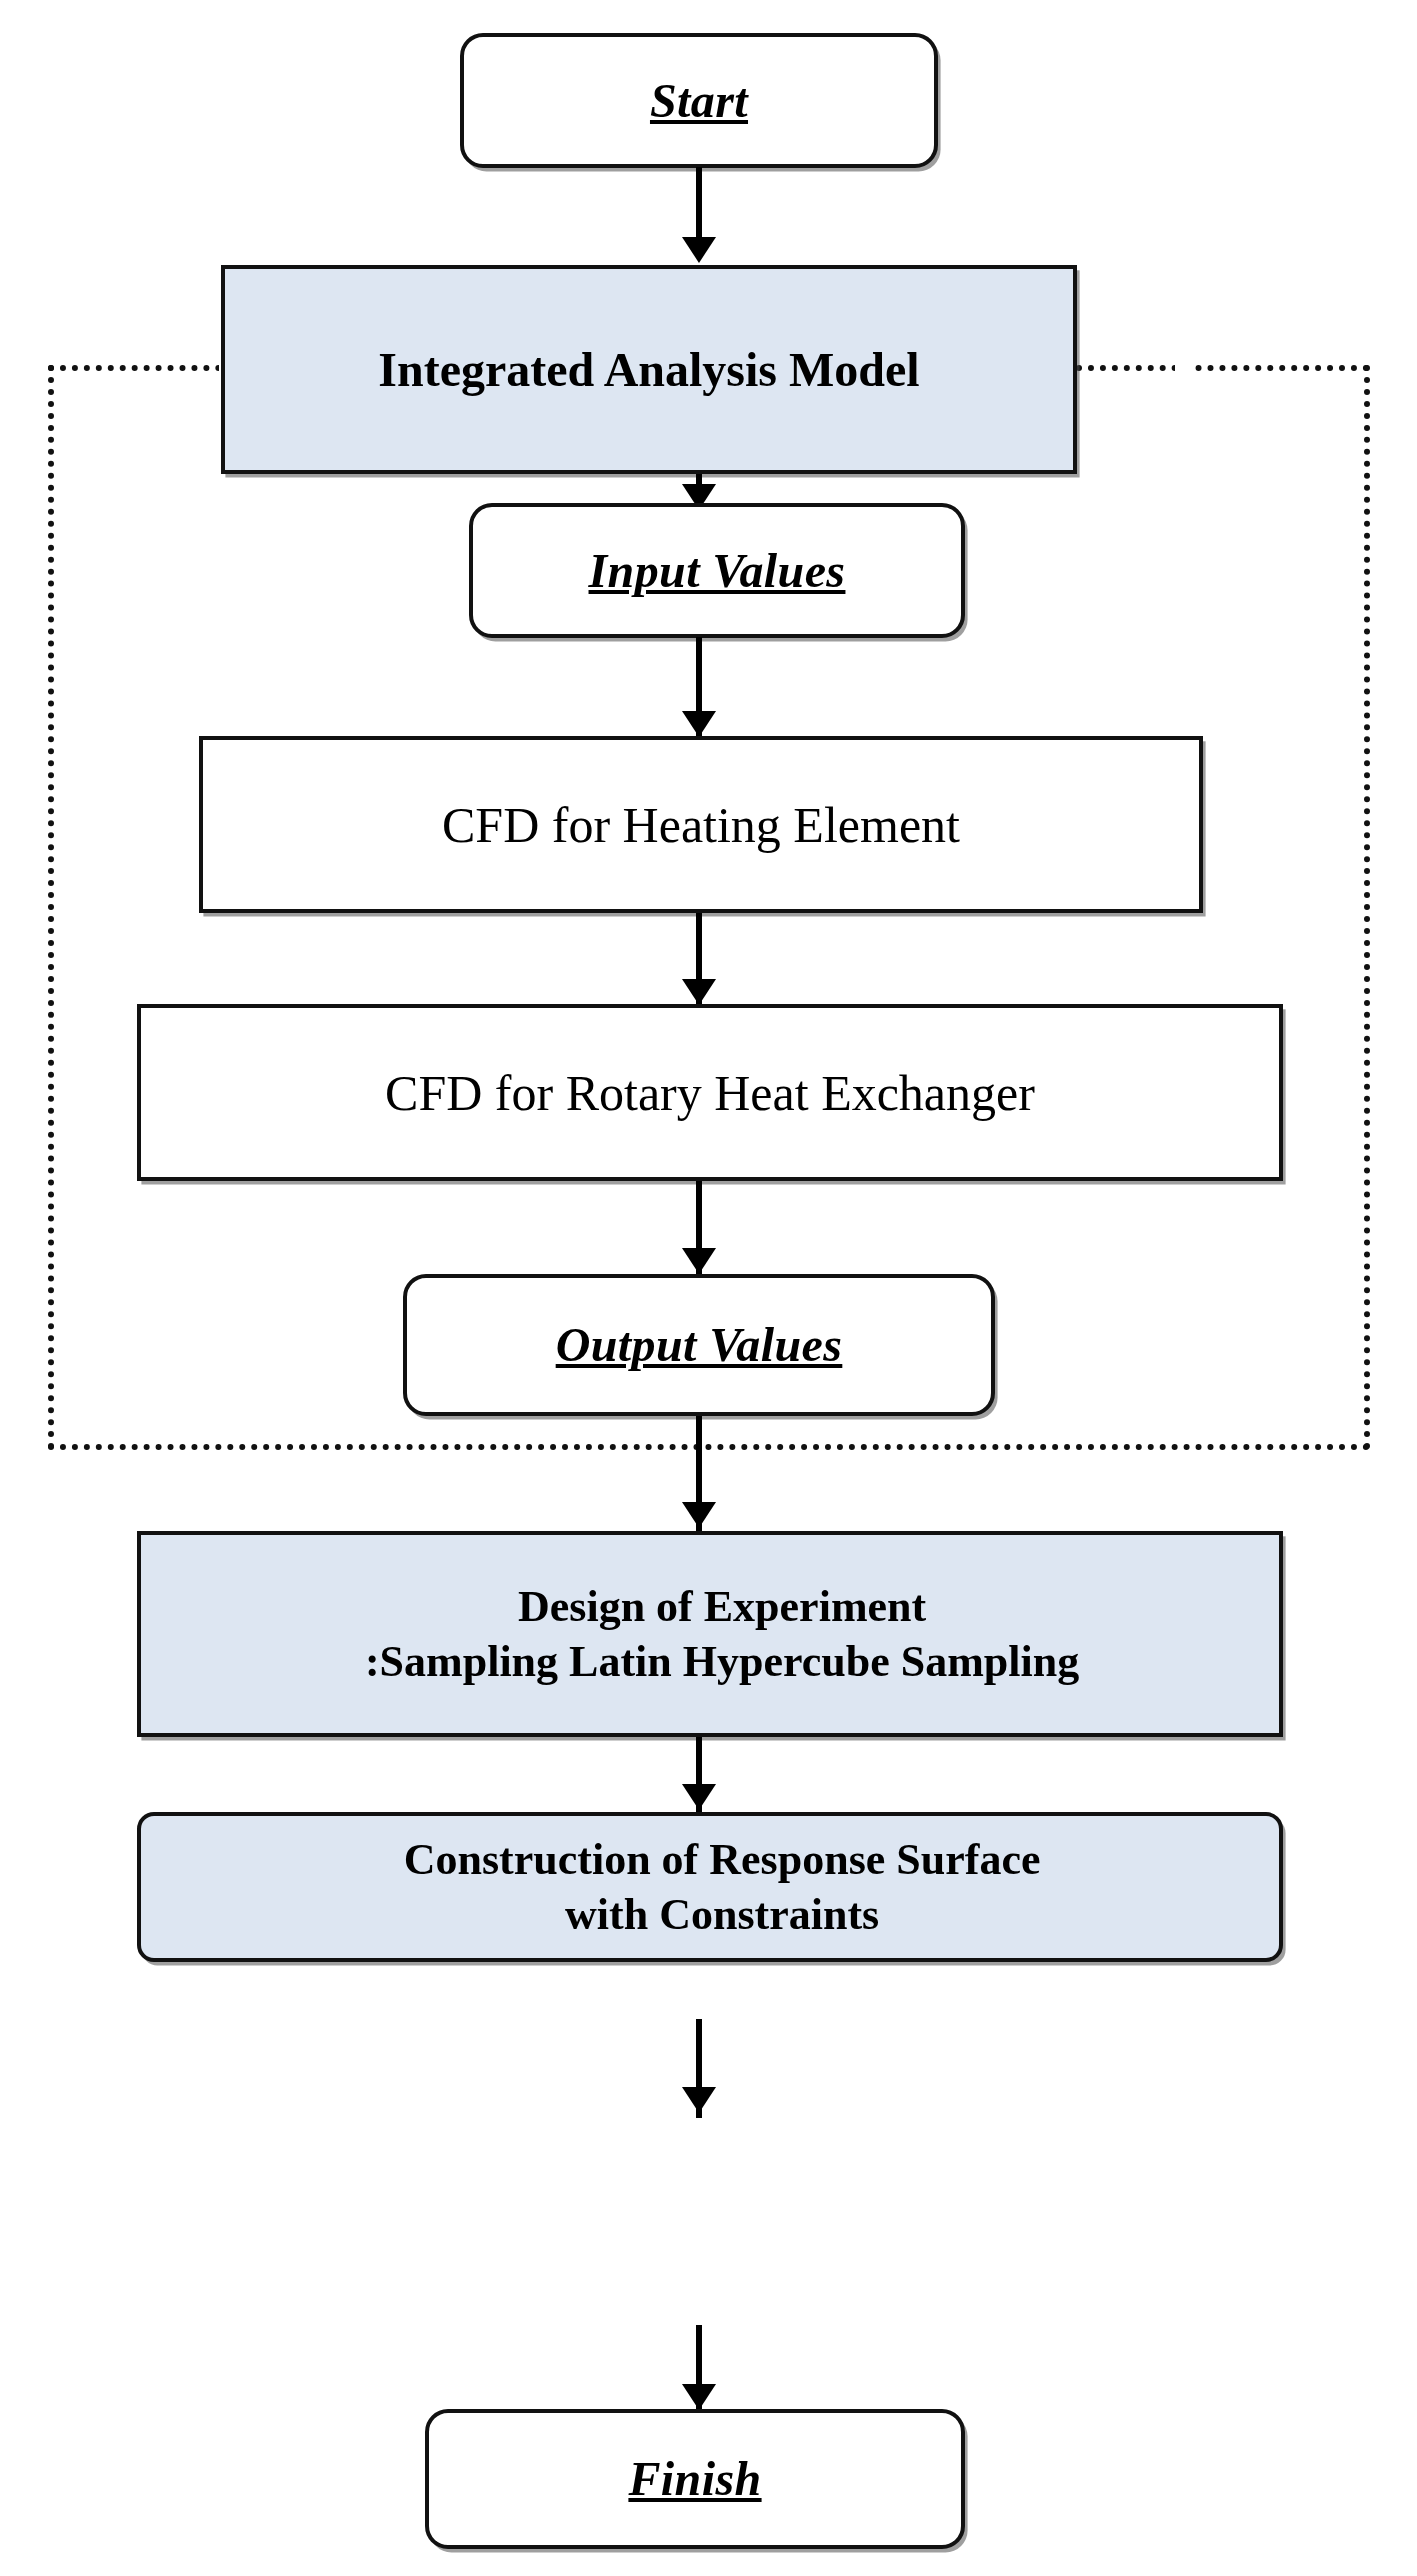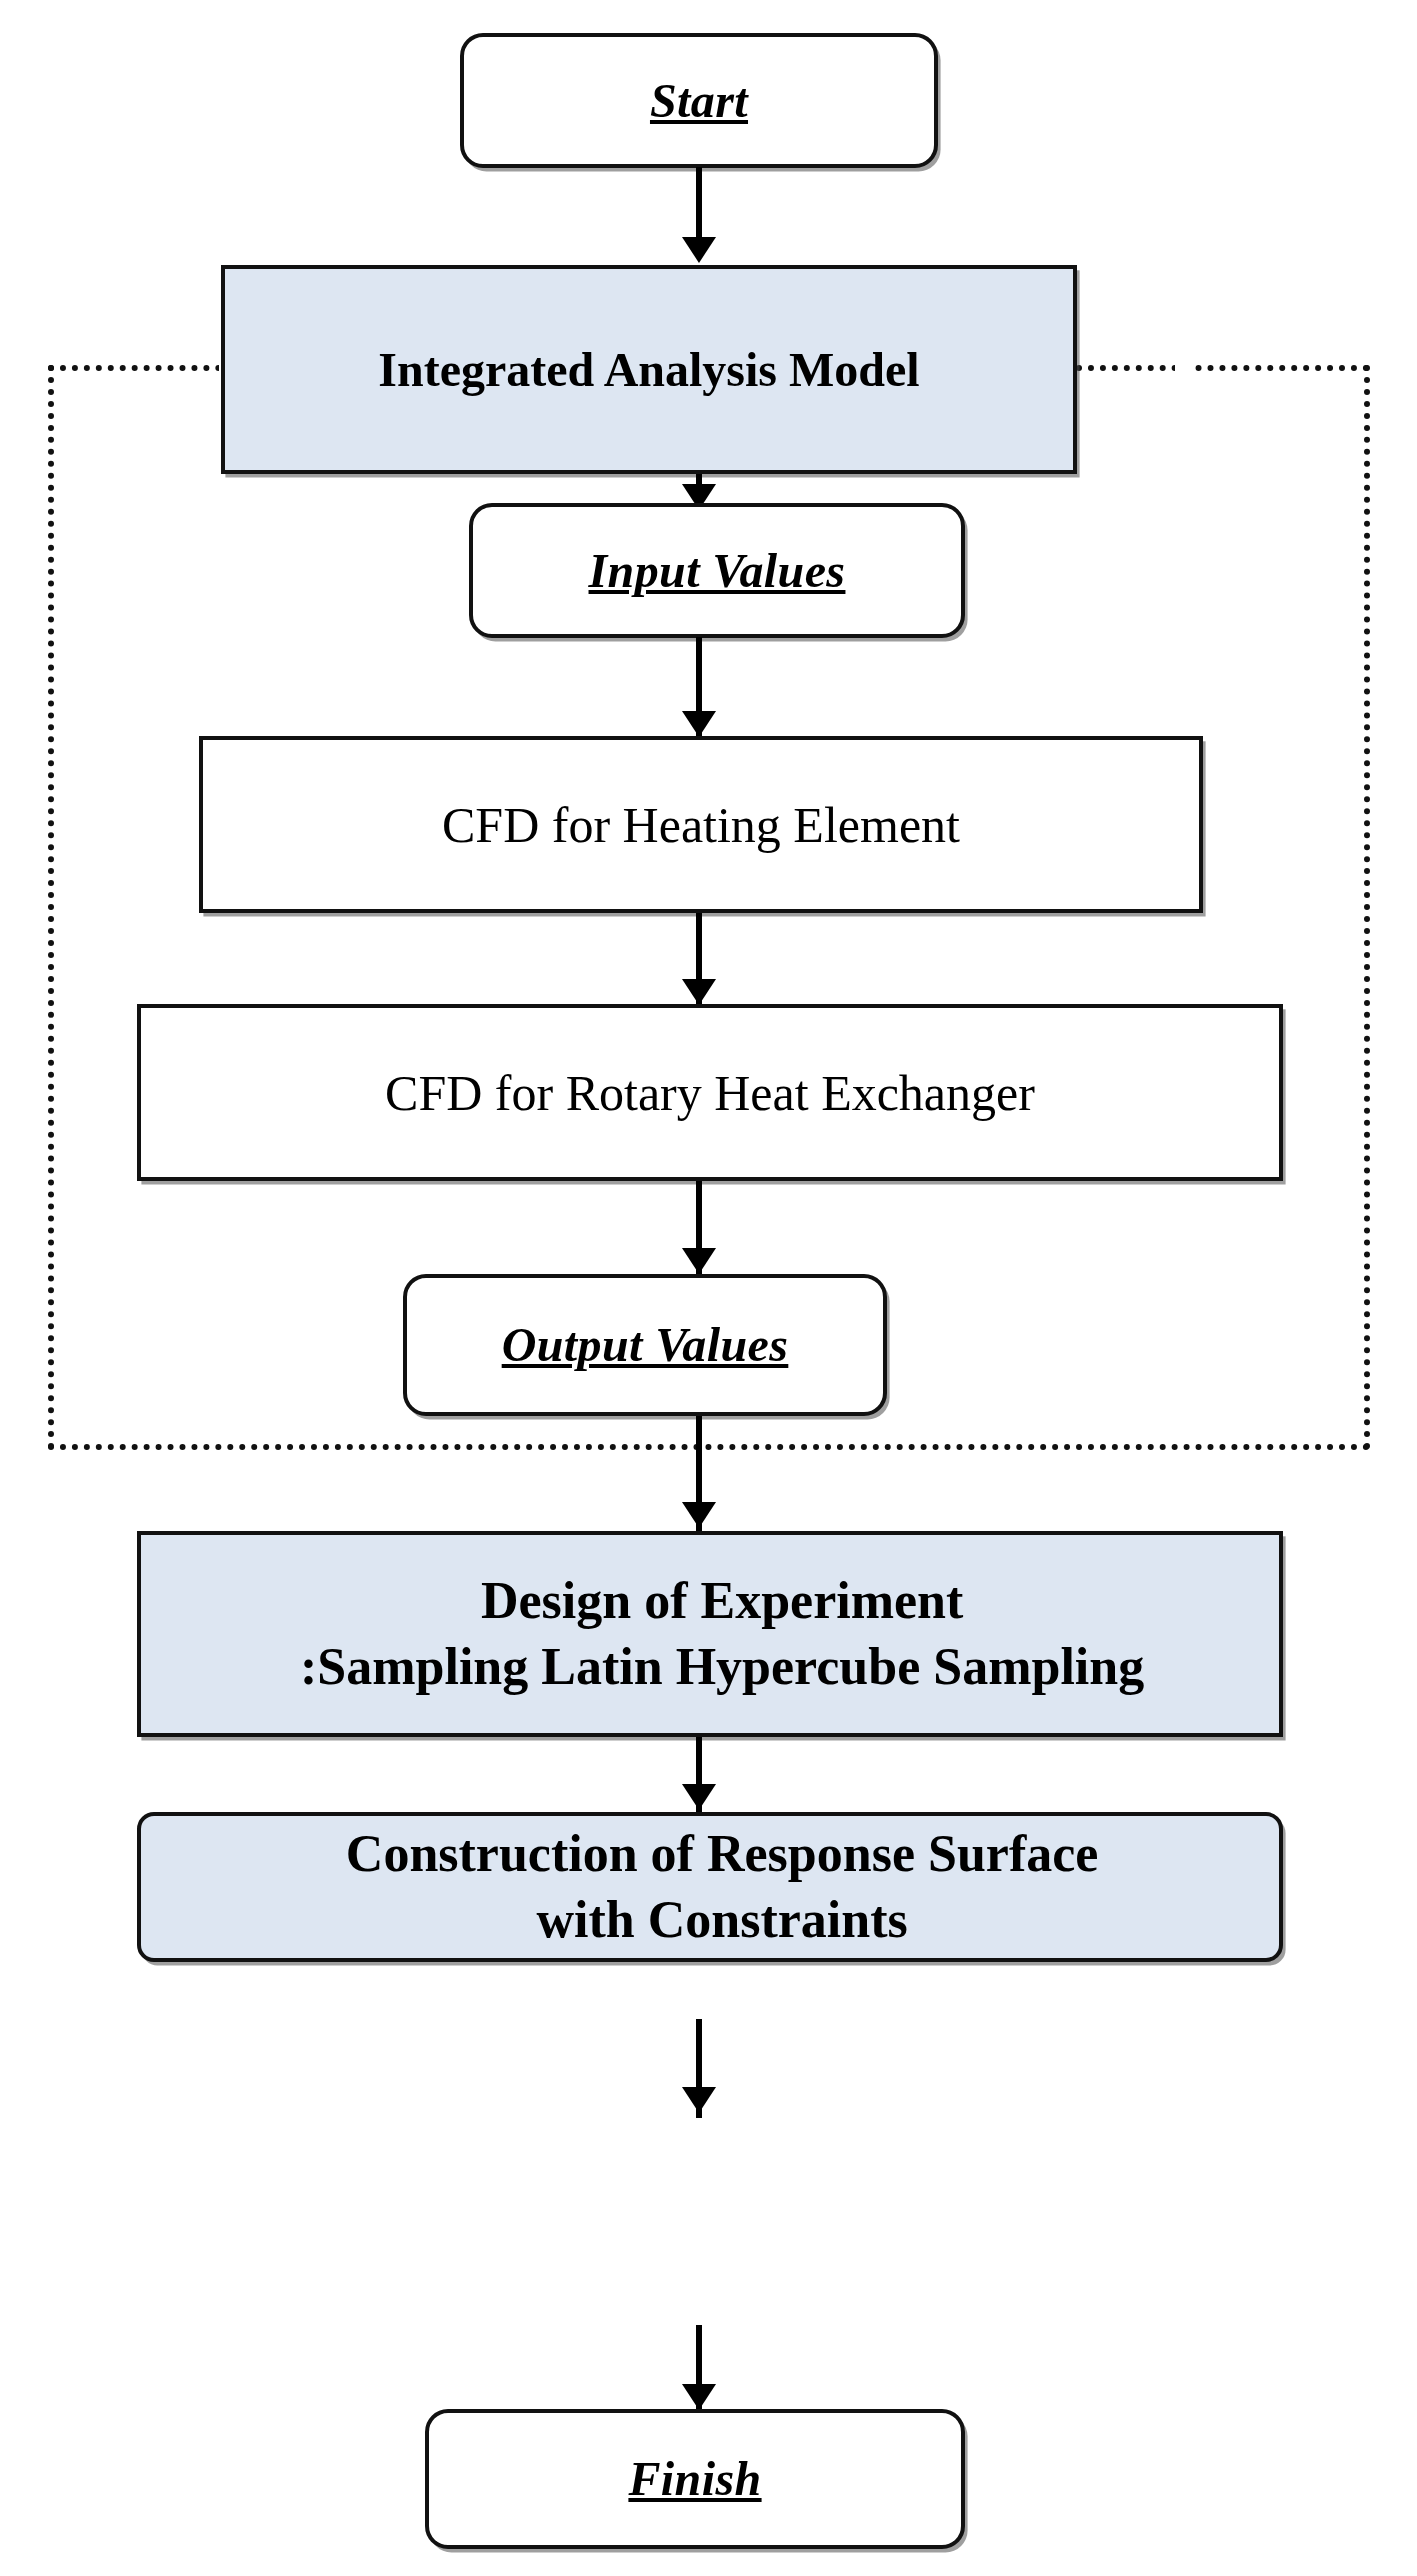--- a/index.html
+++ b/index.html
@@ -60,21 +60,21 @@
 
   
   .node.highlight {
     background: #dde6f2;
   }
   .node.highlight .label {
     font-weight: 700;
     font-size: 48px;
   }
   .node.highlight .label.two-line {
-    font-size: 52px;
+    font-size: 44px;
     line-height: 1.26;
     padding-left: 33px;
   }
 
   
   .conn {
     position: absolute;
     width: 6.2px;
     background: #000000;
   }
@@ -134,21 +134,21 @@
   </div>
   <div class="conn" style="left:696px; top:913px; height:96px;"></div>
   <div class="arrowhead" style="left:682px; top:979px;"></div>
 
   <div class="node process" style="left:137px; top:1004px; width:1146px; height:177px;">
     <span class="label">CFD for Rotary Heat Exchanger</span>
   </div>
   <div class="conn" style="left:696px; top:1181px; height:97px;"></div>
   <div class="arrowhead" style="left:682px; top:1248px;"></div>
 
-  <div class="node terminator" style="left:403px; top:1274px; width:484px; height:142px;">
+  <div class="node terminator" style="left:403px; top:1274px; width:592px; height:142px;">
     <span class="label">Output Values</span>
   </div>
   <div class="conn" style="left:696px; top:1416px; height:117px;"></div>
   <div class="arrowhead" style="left:682px; top:1502px;"></div>
 
   <div class="node process highlight" style="left:137px; top:1531px; width:1146px; height:206px;">
     <span class="label two-line">
       <span>Design of Experiment</span><br>
       <span>:Sampling Latin Hypercube Sampling</span>
     </span>

